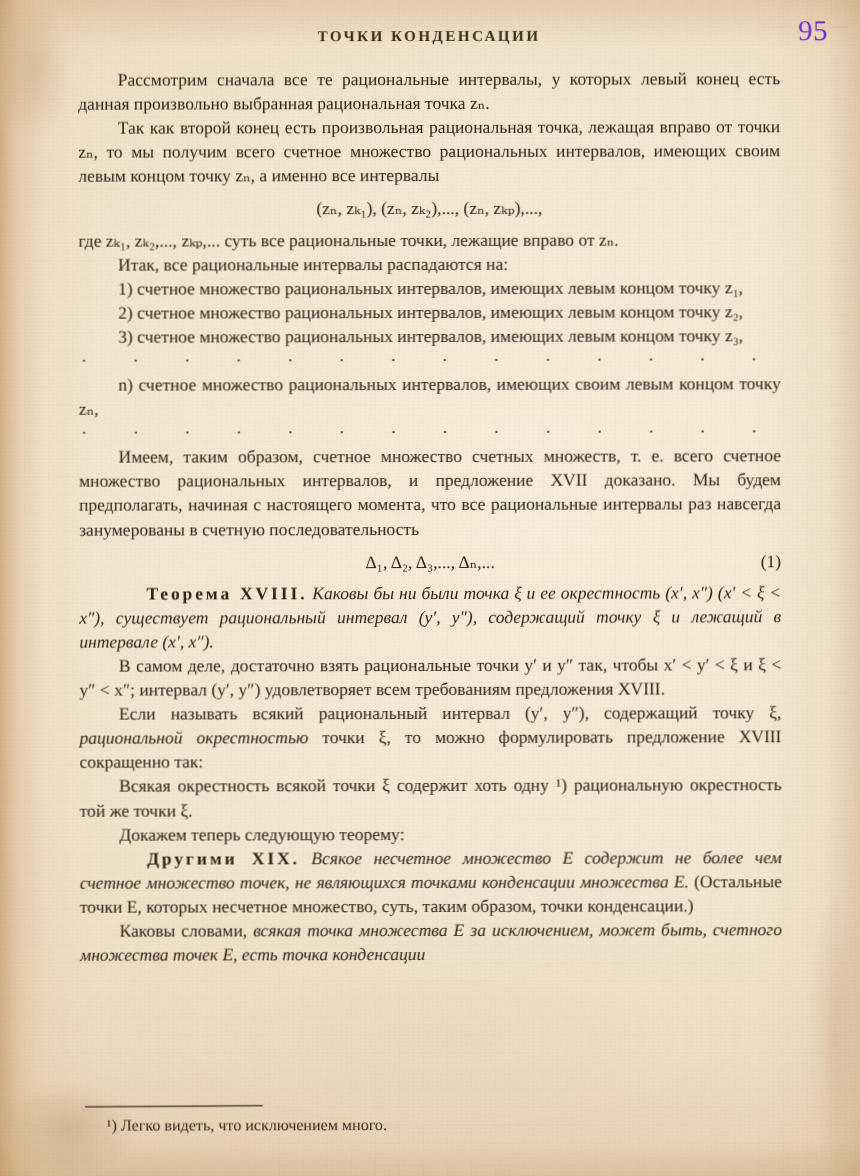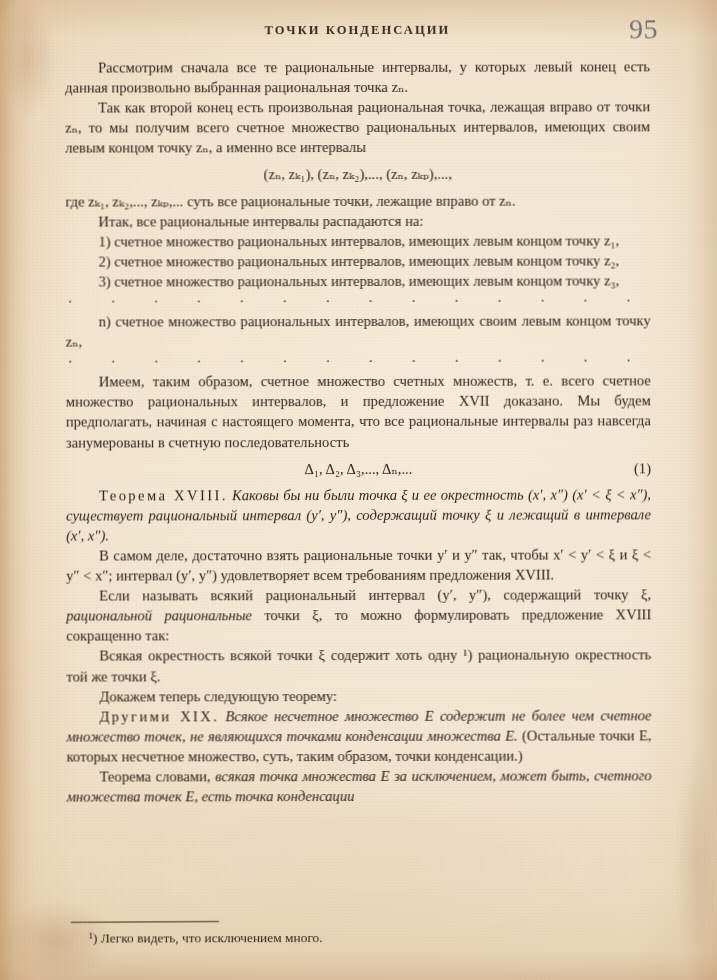--- a/index.html
+++ b/index.html
@@ -49,38 +49,38 @@
 
   .running-head{
     position:absolute;left:0;right:0;top:23px;
     text-align:center;
     font-size:12.5px;letter-spacing:2.1px;
     font-weight:600;
     color:#3a2a1c;
     text-transform:uppercase;
   }
   .folio{
-    position:absolute;right:58px;top:14px;
-    font-size:28px;color:#737373;letter-spacing:.5px;
+    position:absolute;right:26px;top:14px;
+    font-size:24px;color:#6d28d9;letter-spacing:.5px;
   }
 
   .body{
     position:absolute;left:66px;top:57px;width:585px;
     font-size:14.6px;
     line-height:20.1px;
     text-align:justify;
     text-justify:inter-word;
     color:#30231a;
   }
   .body p{margin:0;}
   .p-ind{ text-indent:33px; }
   .p-noind{ text-indent:0; }
 
   
-  .thm-label{ letter-spacing:2.4px; font-weight:400; }
+  .thm-label{ letter-spacing:2.4px; font-weight:700;margin-left:23px; }
   .ital{ font-style:italic; }
 
   
   .eq{
     position:relative;
     text-align:center;
     text-indent:0;
     margin:7px 0 6px 0;
     font-size:14.6px;
   }
@@ -162,29 +162,29 @@
 
     <div class="eq">
       <span>Δ₁, Δ₂, Δ₃,..., Δₙ,...</span>
       <span class="tag">(1)</span>
     </div>
 
     <p class="p-ind"><span class="thm-label">Теорема XVIII.</span> <span class="ital">Каковы бы ни были точка ξ и ее окрестность (x′, x″) (x′ &lt; ξ &lt; x″), существует рациональный интервал (y′, y″), содержащий точку ξ и лежащий в интервале (x′, x″).</span></p>
 
     <p class="p-ind">В самом деле, достаточно взять рациональные точки y′ и y″ так, чтобы x′ &lt; y′ &lt; ξ и ξ &lt; y″ &lt; x″; интервал (y′, y″) удовлетворяет всем требованиям предложения XVIII.</p>
 
-    <p class="p-ind"><span>Если называть всякий рациональный интервал (y′, y″), содержащий точку ξ, </span><span class="ital">рациональной рациональные</span><span> точки ξ, то можно формулировать предложение XVIII сокращенно так:</span></p>
+    <p class="p-ind"><span>Если называть всякий рациональный интервал (y′, y″), содержащий точку ξ, </span><span class="ital">рациональной окрестностью</span><span> точки ξ, то можно формулировать предложение XVIII сокращенно так:</span></p>
 
     <p class="p-ind">Всякая окрестность всякой точки ξ содержит хоть одну ¹) рациональную окрестность той же точки ξ.</p>
 
     <p class="p-ind">Докажем теперь следующую теорему:</p>
 
     <p class="p-ind"><span class="thm-label">Другими XIX.</span> <span class="ital">Всякое несчетное множество E содержит не более чем счетное множество точек, не являющихся точками конденсации множества E.</span> <span>(Остальные точки E, которых несчетное множество, суть, таким образом, точки конденсации.)</span></p>
 
-    <p class="p-ind"><span>Теорема словами, </span><span class="ital">всякая точка множества E за исключением, может быть, счетного множества точек E, есть точка конденсации</span></p>
+    <p class="p-ind"><span>Каковы словами, </span><span class="ital">всякая точка множества E за исключением, может быть, счетного множества точек E, есть точка конденсации</span></p>
 
   </div>
 
   <div class="footnote-wrap">
     <div class="fn-rule"></div>
     <div class="footnote"><span>¹)</span> <span>Легко видеть, что исключением много.</span></div>
   </div>
 
 </div>
 

